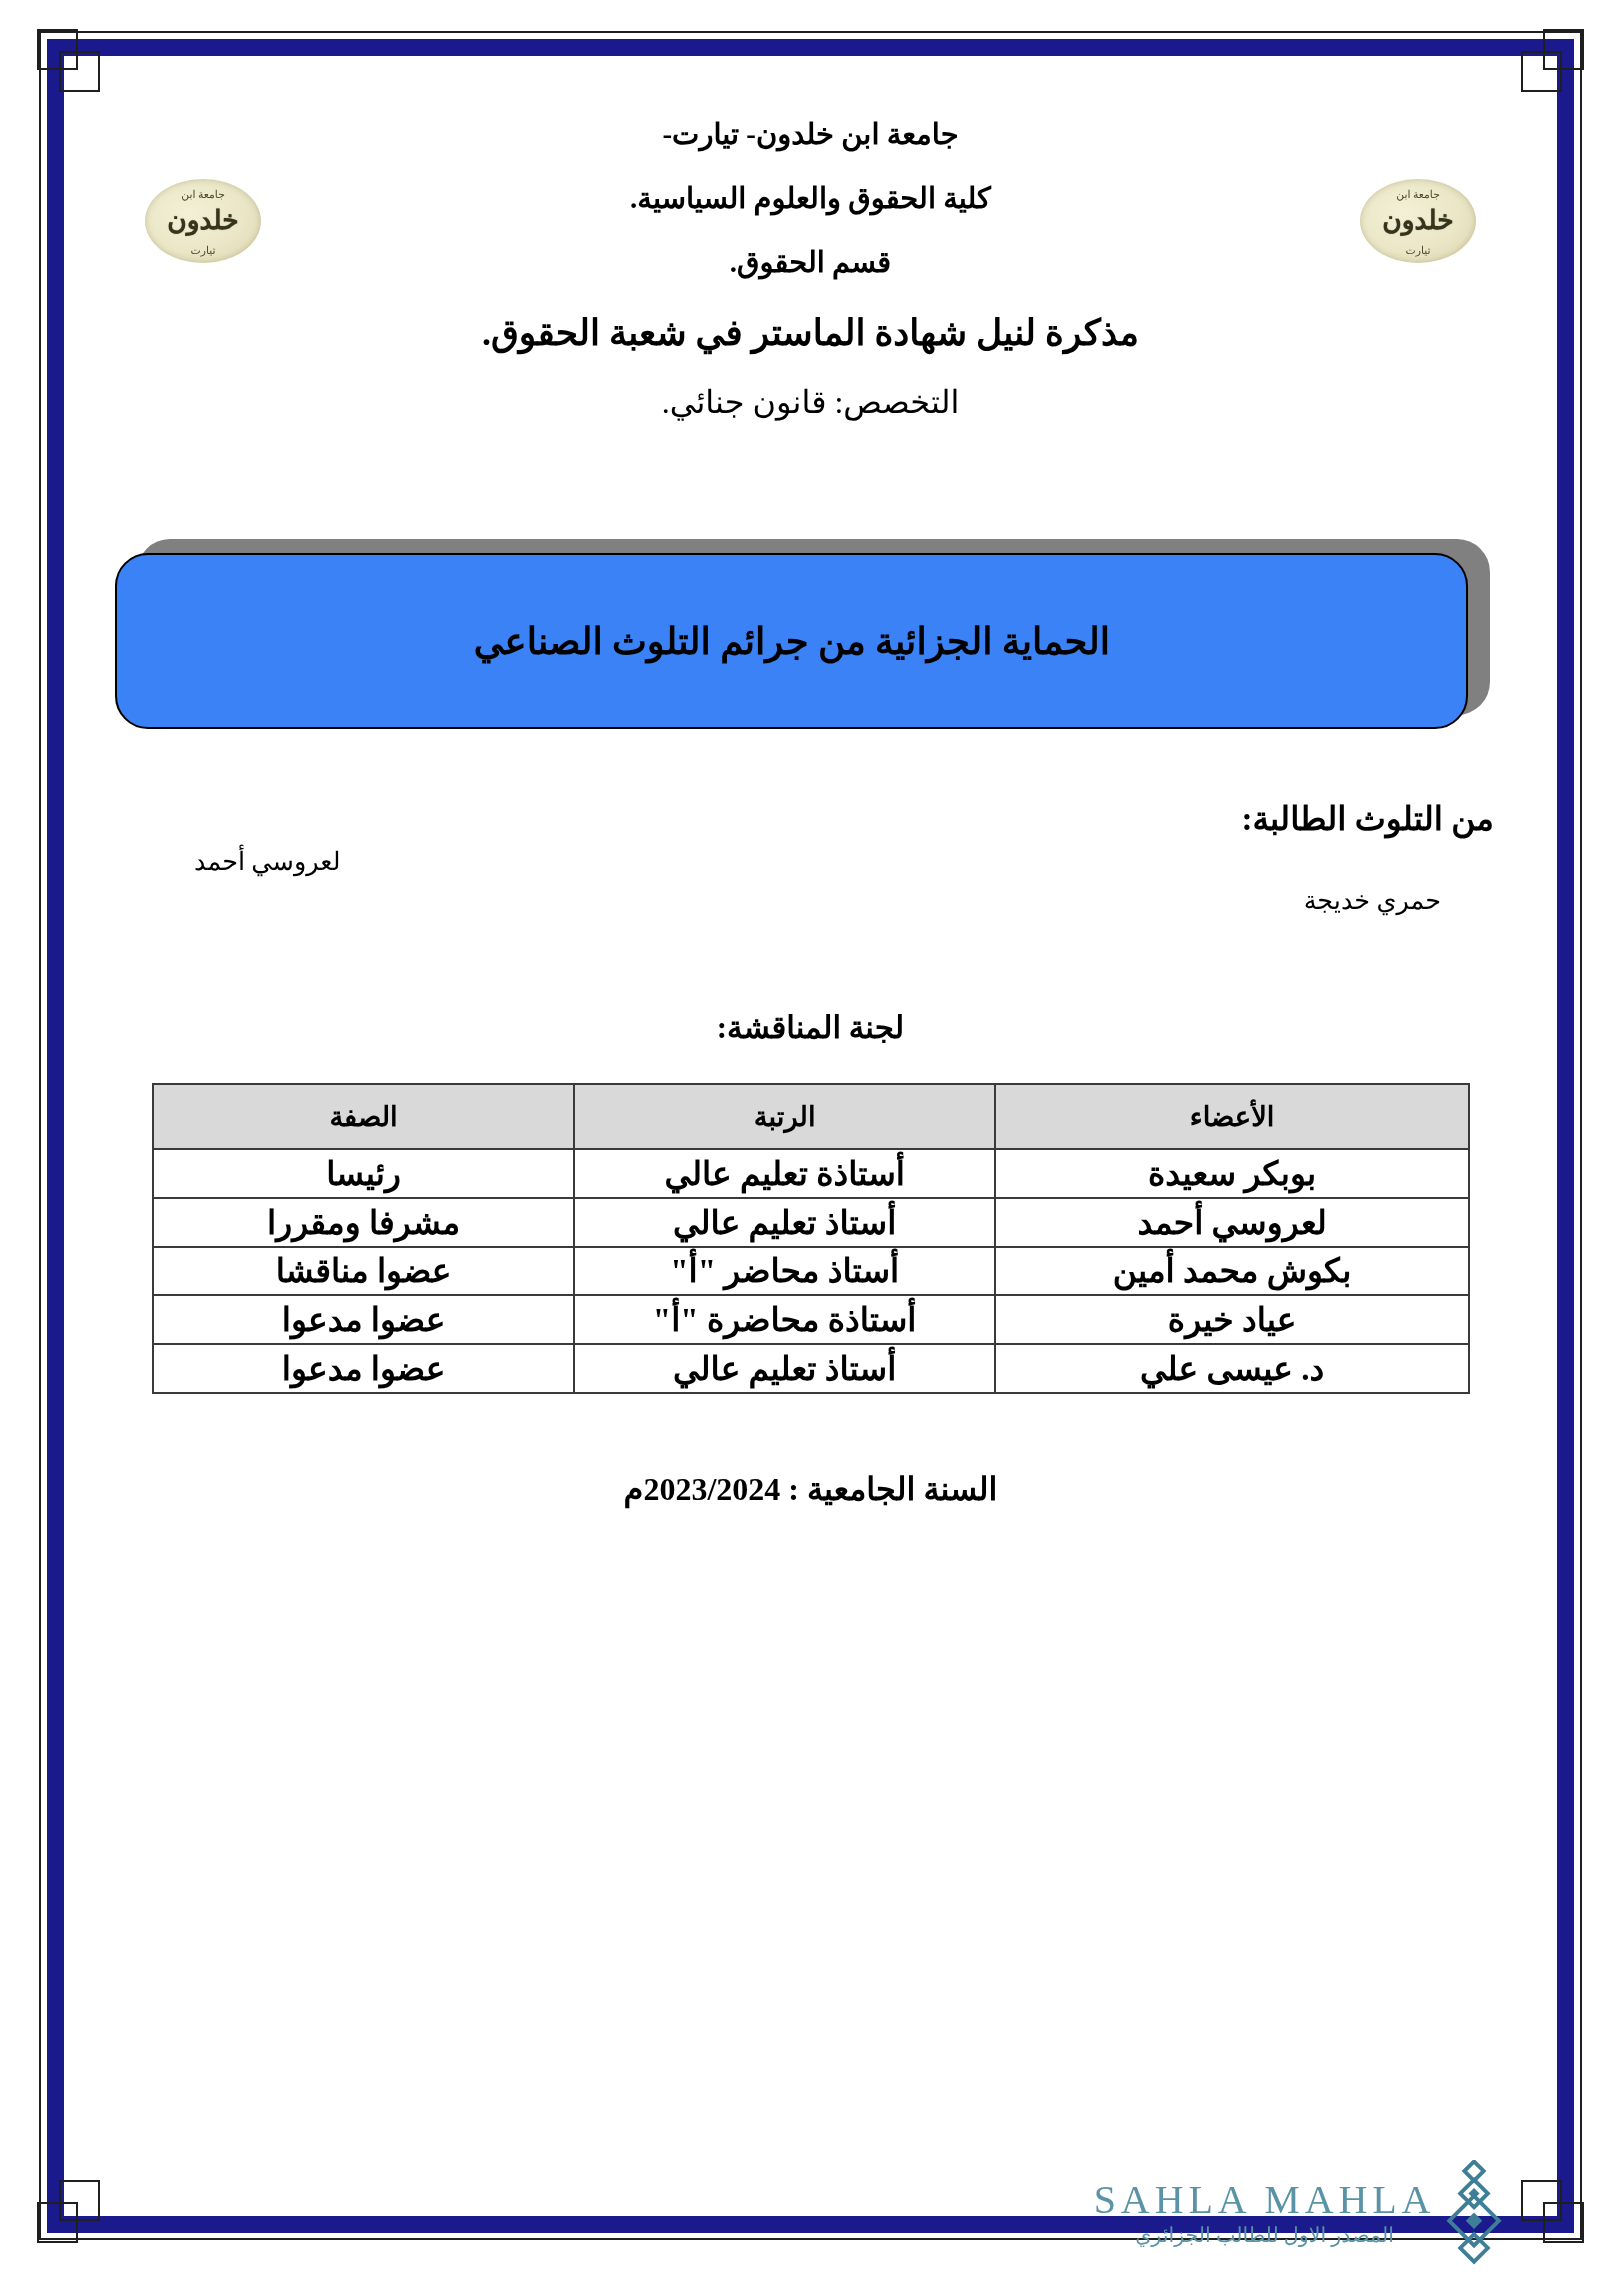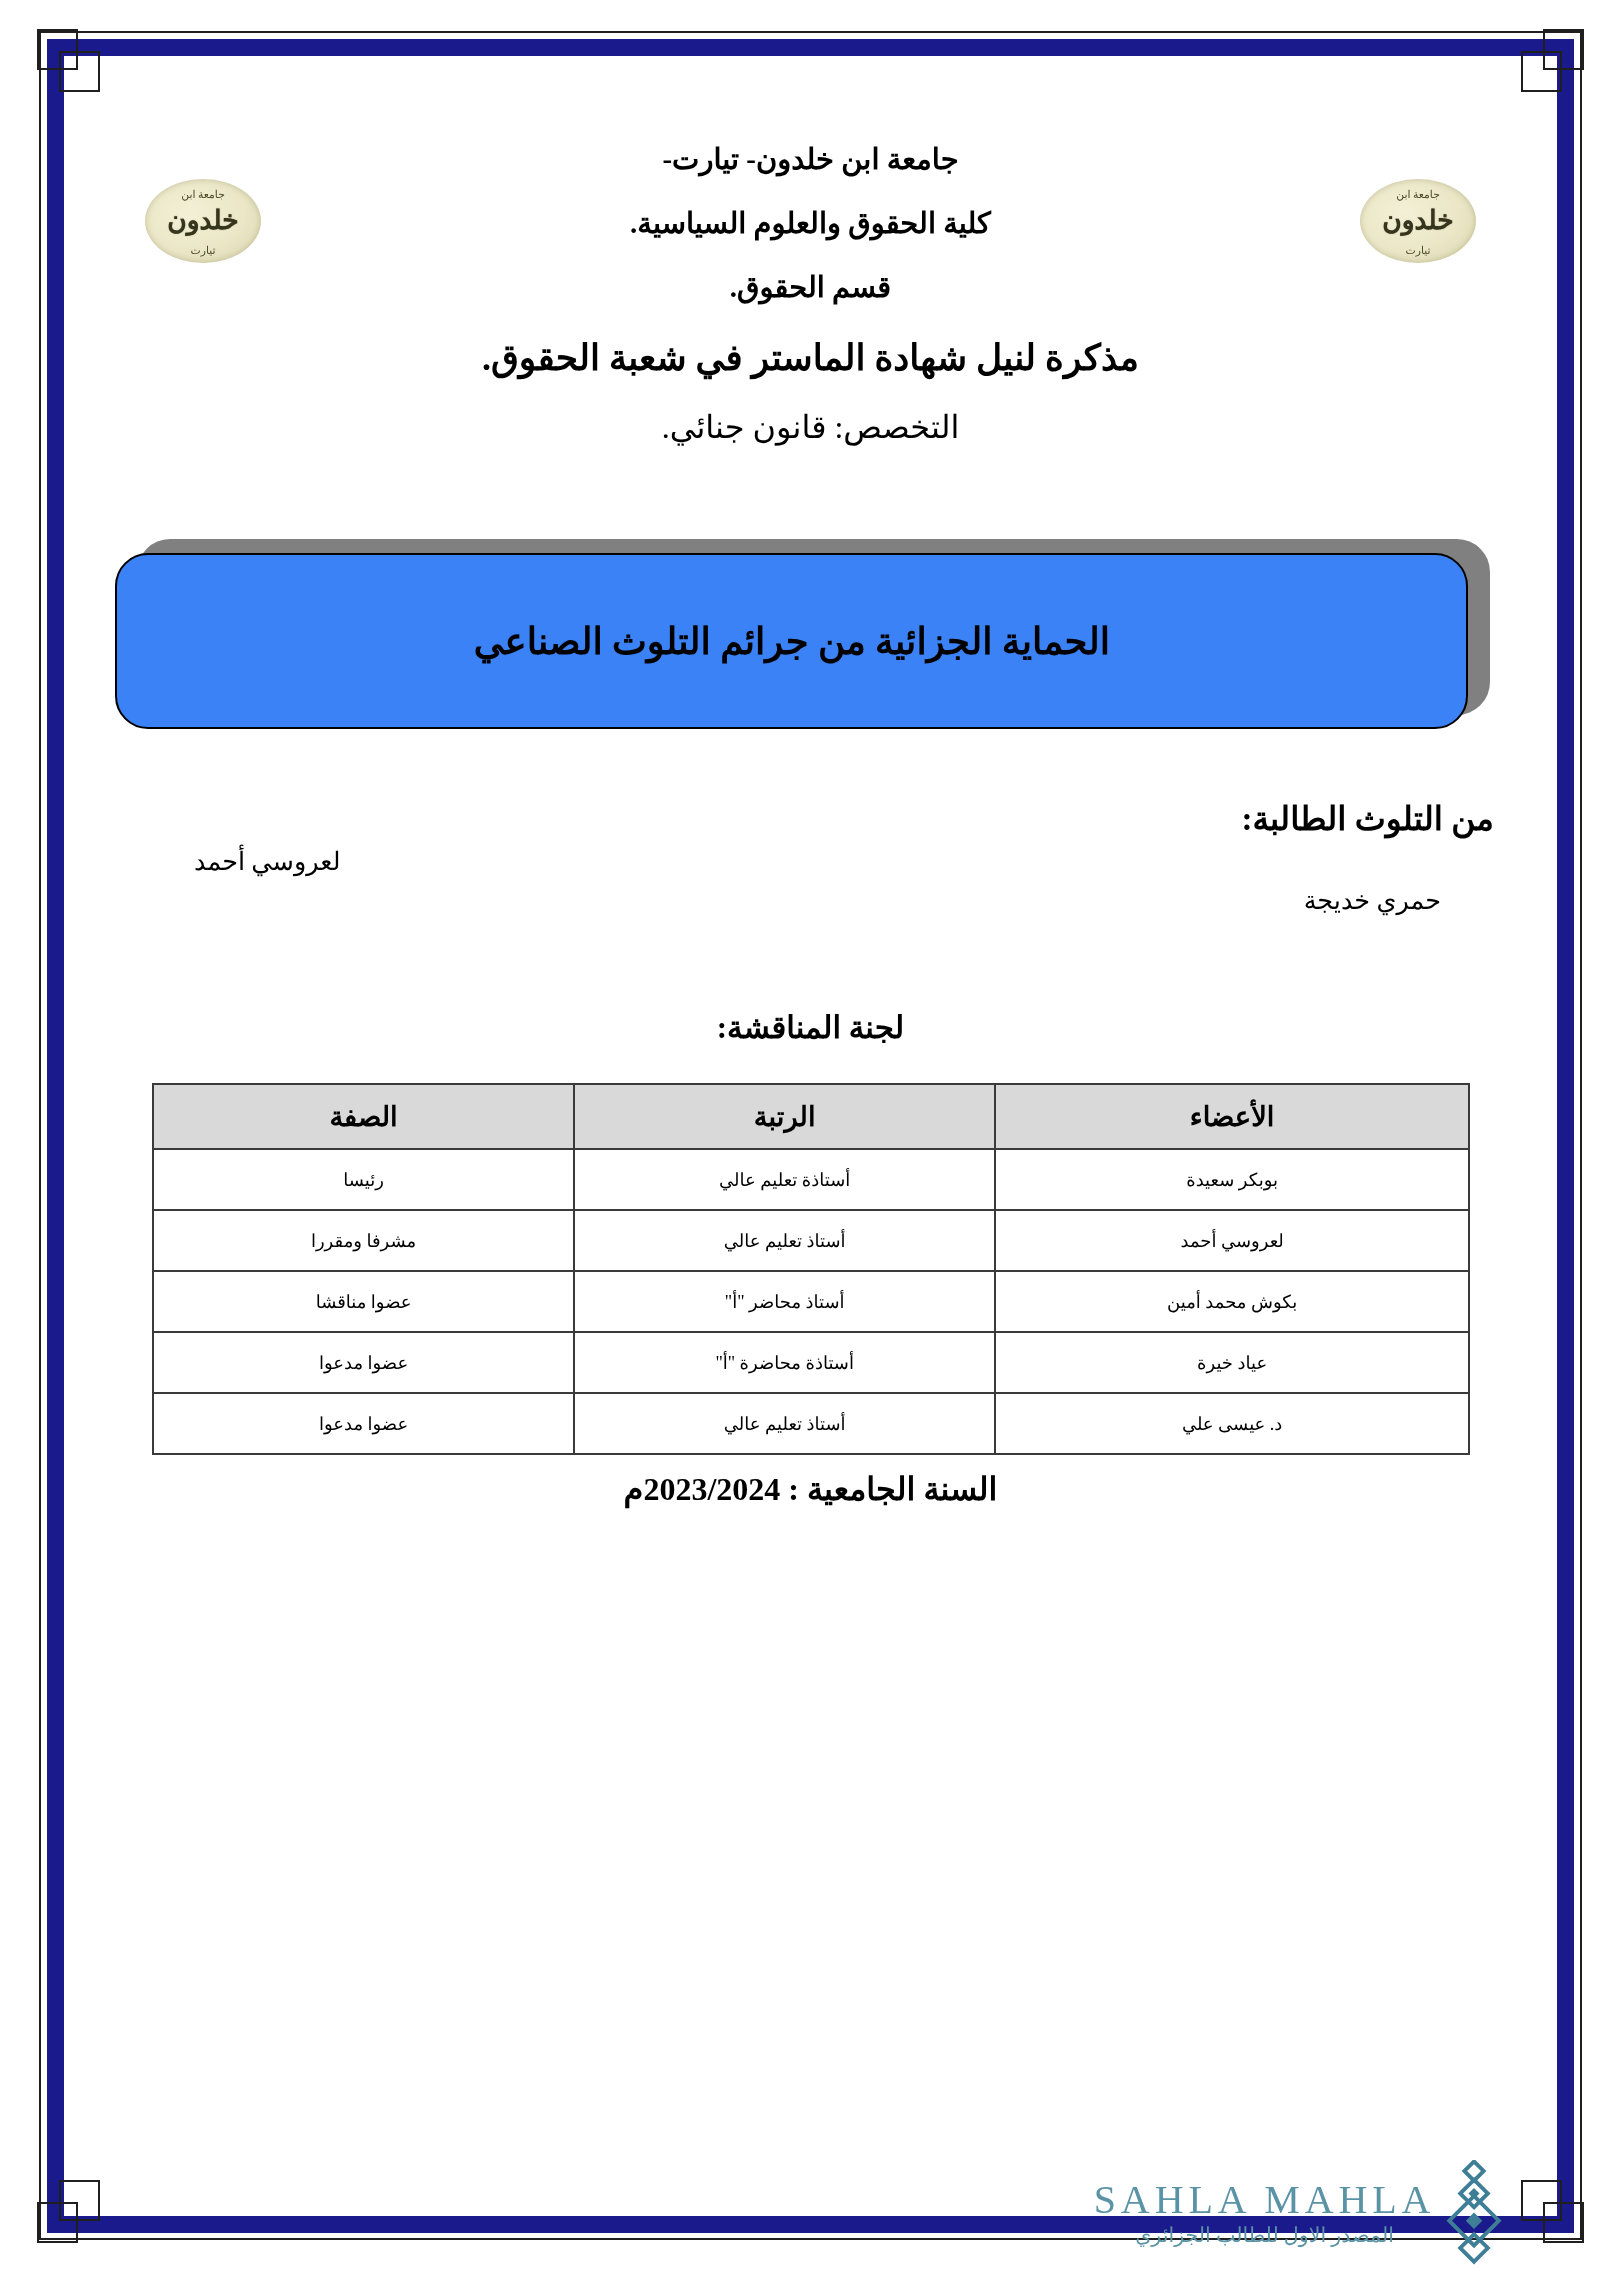--- a/index.html
+++ b/index.html
@@ -86,21 +86,21 @@
     direction: rtl;
   }
   .hline {
     font-size: 29px;
     line-height: 1.0;
     color: #000;
     margin-bottom: 35px;
     font-family: "Liberation Serif", "DejaVu Serif", serif;
     font-weight: 600;
   }
-  .hline-1 { margin-top: 42px; }
+  .hline-1 { margin-top: 17px; }
 
   .seal {
     position: absolute;
     width: 116px; height: 84px;
     border-radius: 50% / 50%;
     background:
       radial-gradient(ellipse at 38% 40%, #f3f0d6 0%, #eae6c6 55%, #dcd6ae 100%);
     overflow: hidden;
     box-shadow: inset 0 0 5.9px rgba(120,115,70,.35);
   }
@@ -233,23 +233,23 @@
     width: 1318px;
     border-collapse: collapse;
     direction: rtl;
     background: #fff;
   }
   table.committee th,
   table.committee td {
     border: 2px solid #3a3a3a;
     text-align: center;
     color: #000;
-    height: 61px;
-    font-size: 18px;
-    font-weight: 400;
+    height: 43px;
+    font-size: 33px;
+    font-weight: 700;
     padding: 3.9px 7.8px;
   }
   table.committee thead th {
     background: #d9d9d9;
     font-size: 27.4px;
     font-weight: 700;
     height: 65px;
   }
   table.committee col.c-members { width: 36%; }
   table.committee col.c-rank    { width: 32%; }

